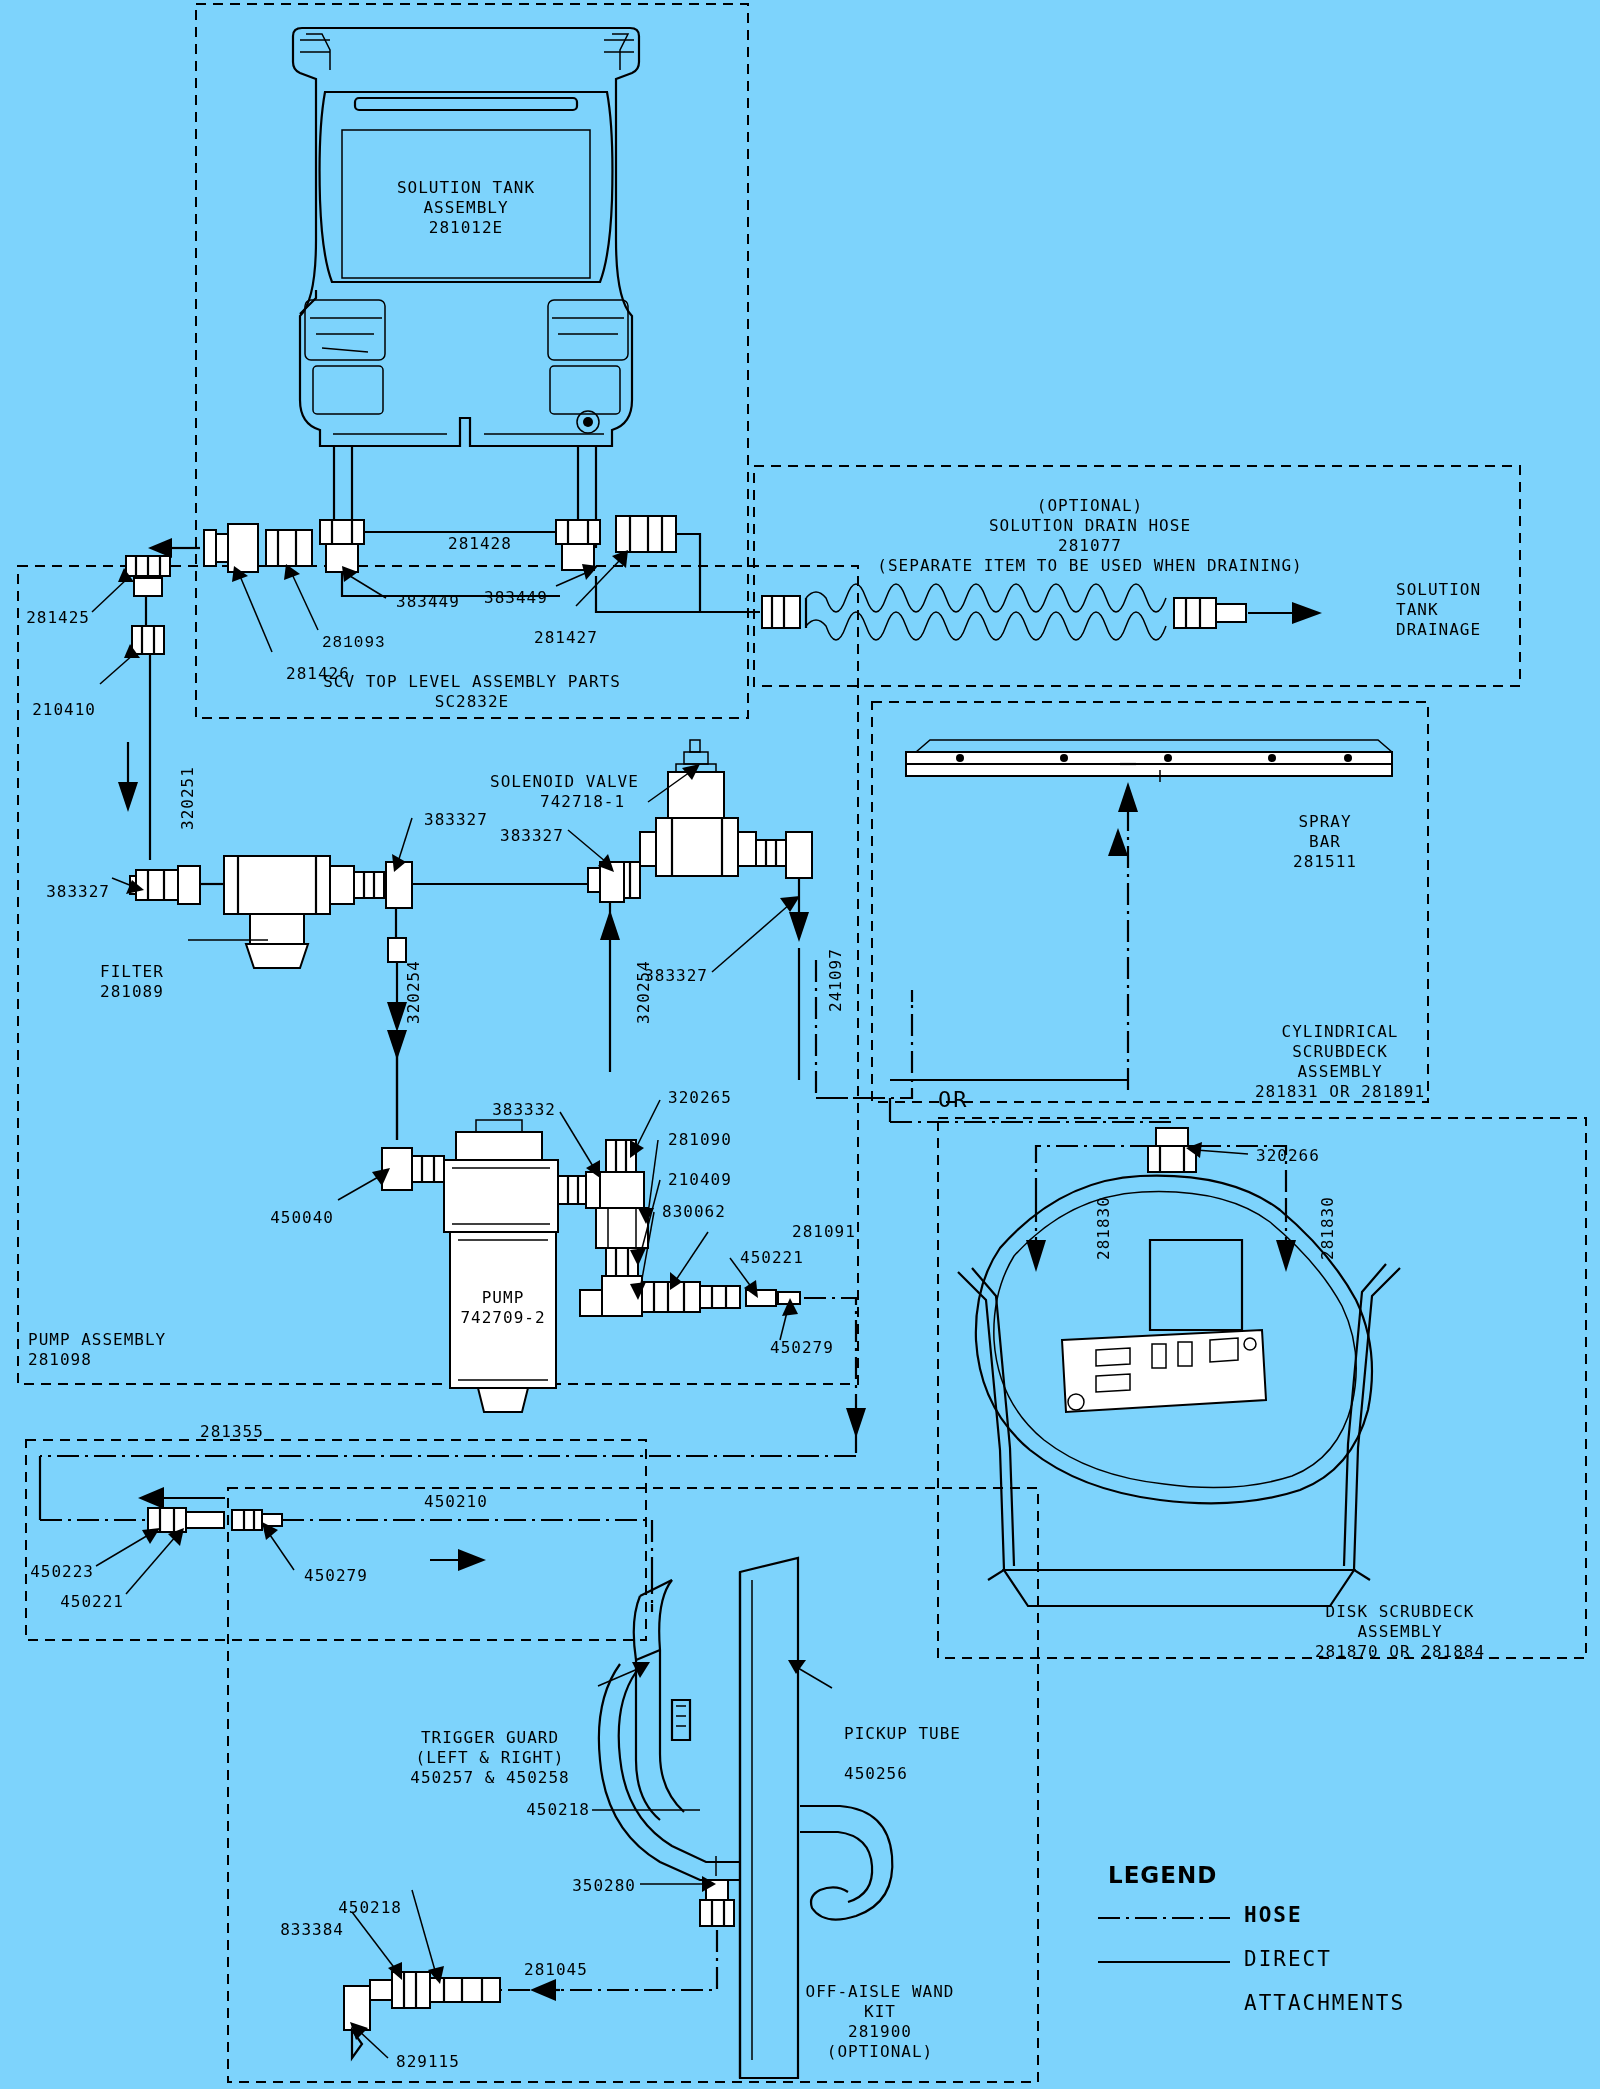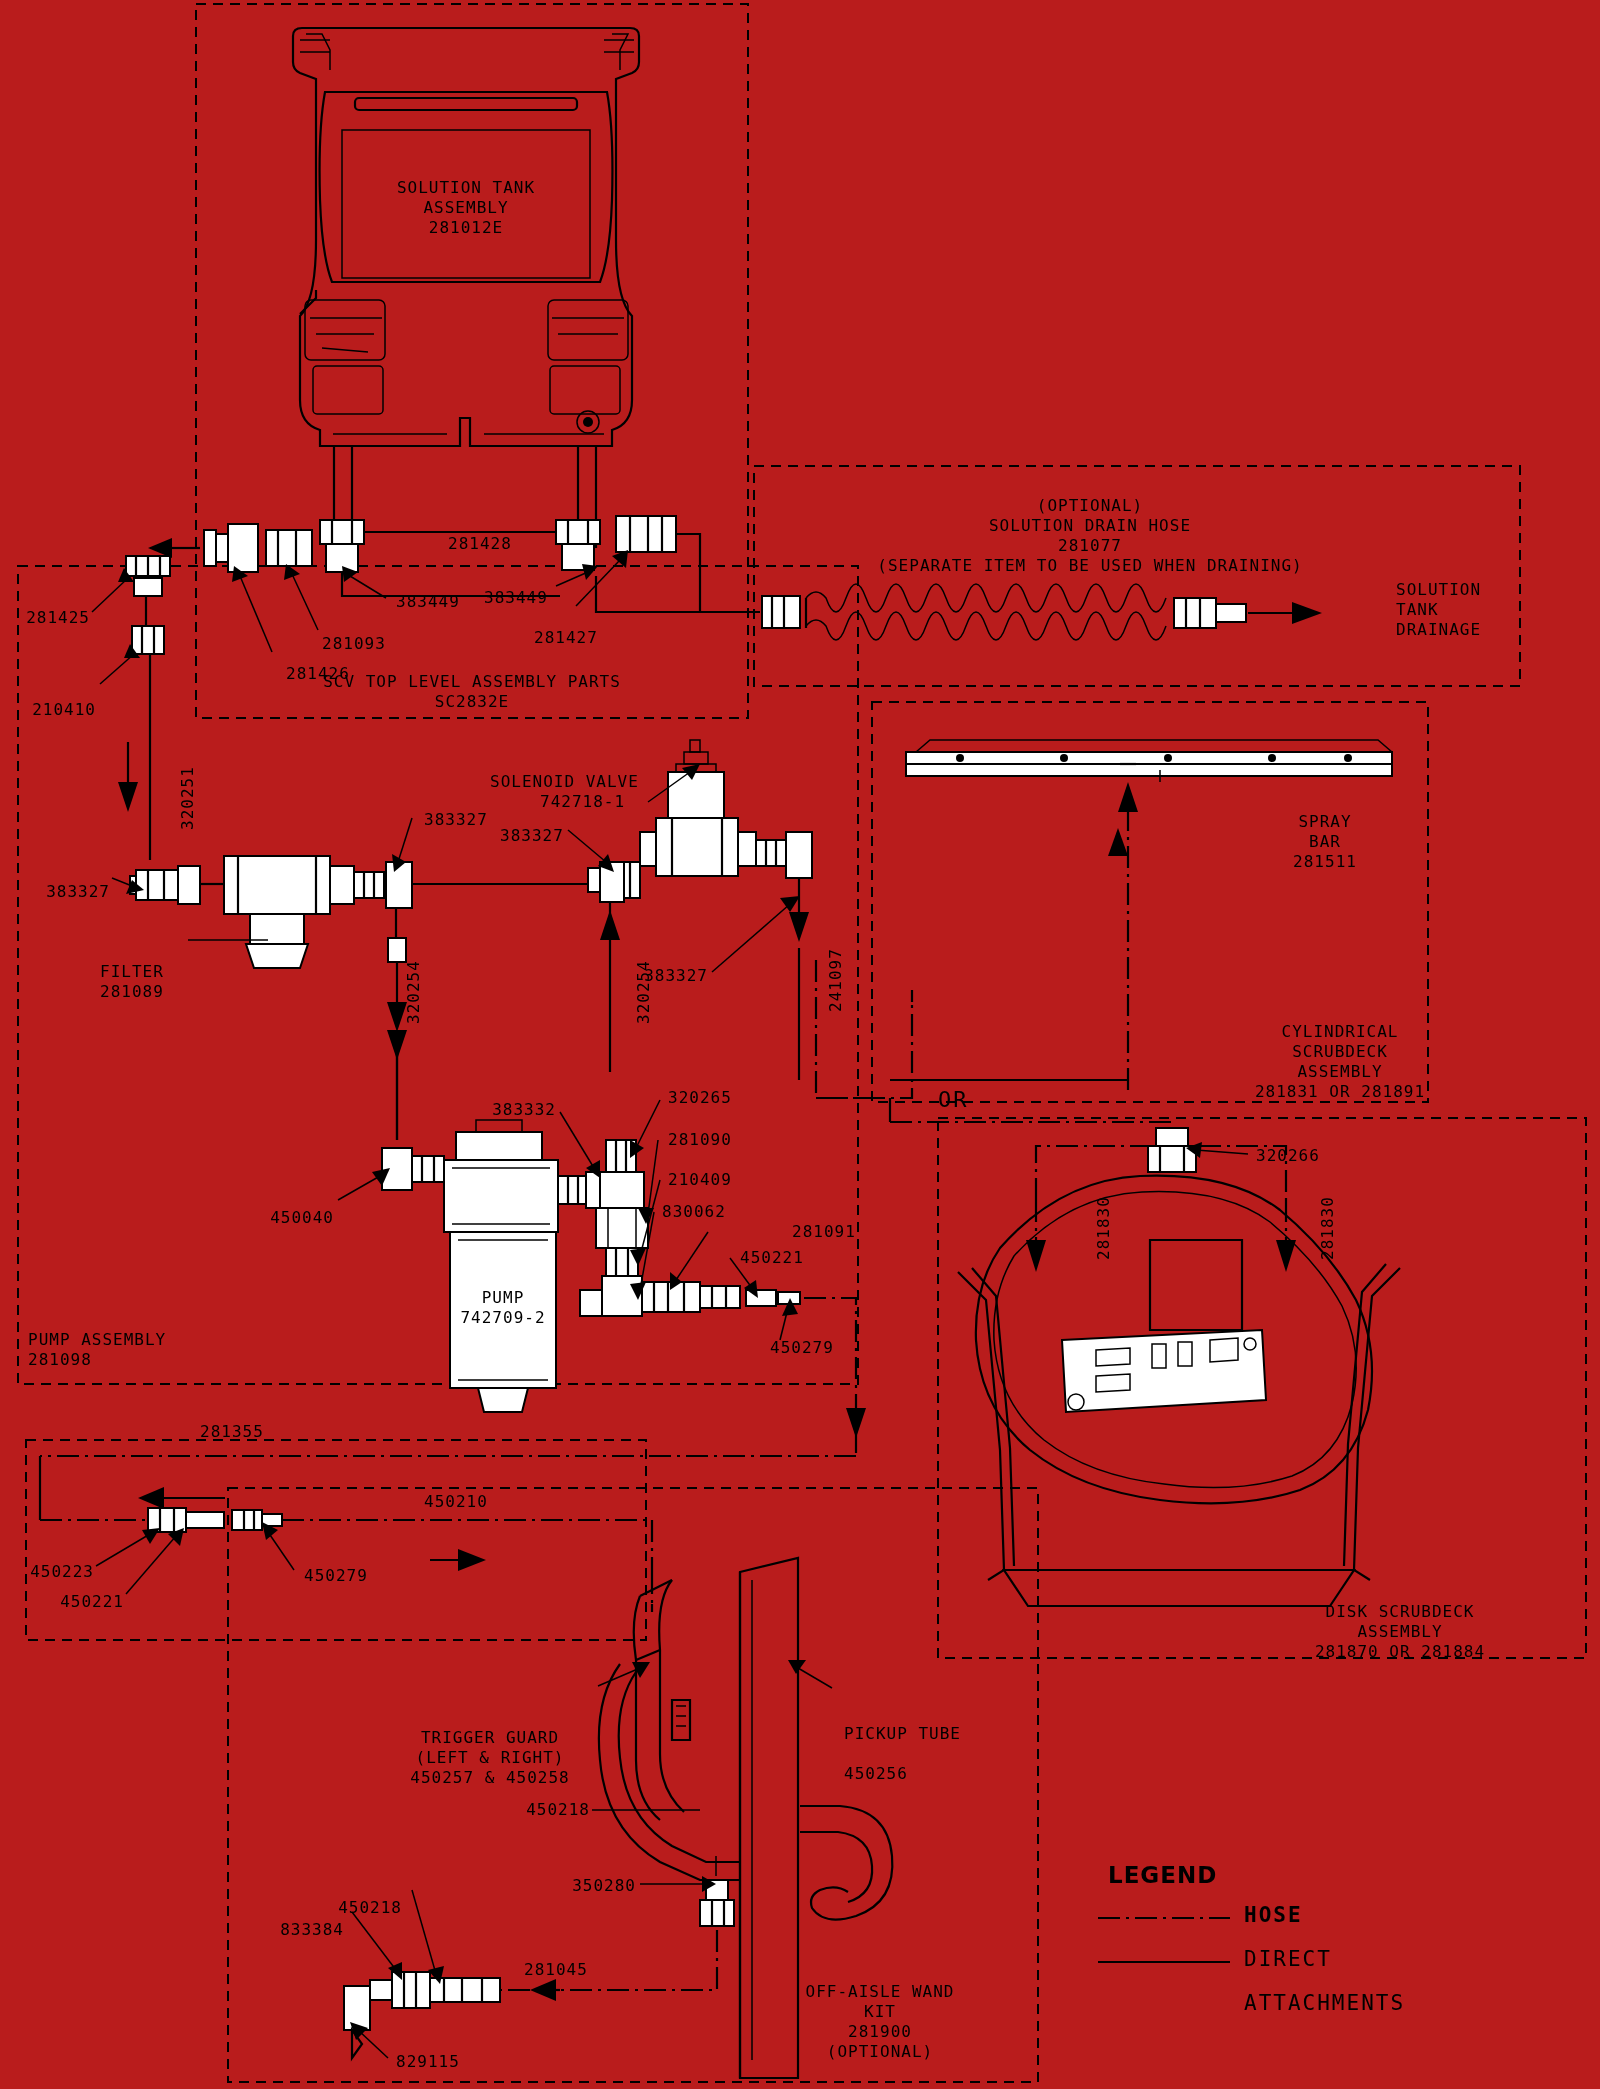--- a/index.html
+++ b/index.html
@@ -4,21 +4,21 @@
 <style>
   html, body {
     margin: 0;
     padding: 0;
     background: #ffffff;
   }
   #sheet {
     position: relative;
     width: 1600px;
     height: 2089px;
-    background: #b91c1c;
+    background: #7dd3fc;
     font-family: "DejaVu Sans Mono", monospace;
     color: #000000;
     overflow: hidden;
   }
   .lbl {
     position: absolute;
     font-family: "DejaVu Sans Mono", monospace;
     font-size: 16px;
     line-height: 19px;
     letter-spacing: 1px;
@@ -601,21 +601,21 @@
   <div class="lbl c" style="left:490px; top:1748px;">(LEFT &amp; RIGHT)</div>
   <div class="lbl c" style="left:490px; top:1768px;">450257 &amp; 450258</div>
 
   <div class="lbl" style="left:844px; top:1724px;">PICKUP TUBE</div>
   <div class="lbl" style="left:844px; top:1764px;">450256</div>
 
   <div class="lbl" style="left:448px; top:534px;">281428</div>
   <div class="lbl" style="left:396px; top:592px;">383449</div>
   <div class="lbl" style="left:484px; top:588px;">383449</div>
   <div class="lbl" style="left:534px; top:628px;">281427</div>
-  <div class="lbl" style="left:322px; top:634px;">281093</div>
+  <div class="lbl" style="left:322px; top:634px;font-family:Liberation Mono, monospace;">281093</div>
   <div class="lbl" style="left:286px; top:664px;">281426</div>
   <div class="lbl r" style="left:90px; top:608px;">281425</div>
   <div class="lbl r" style="left:96px; top:700px;">210410</div>
 
   <div class="lbl vert" style="left:178px; top:830px;">320251</div>
 
   <div class="lbl r" style="left:110px; top:882px;">383327</div>
   <div class="lbl" style="left:424px; top:810px;">383327</div>
   <div class="lbl" style="left:500px; top:826px;">383327</div>
   <div class="lbl r" style="left:708px; top:966px;">383327</div>

